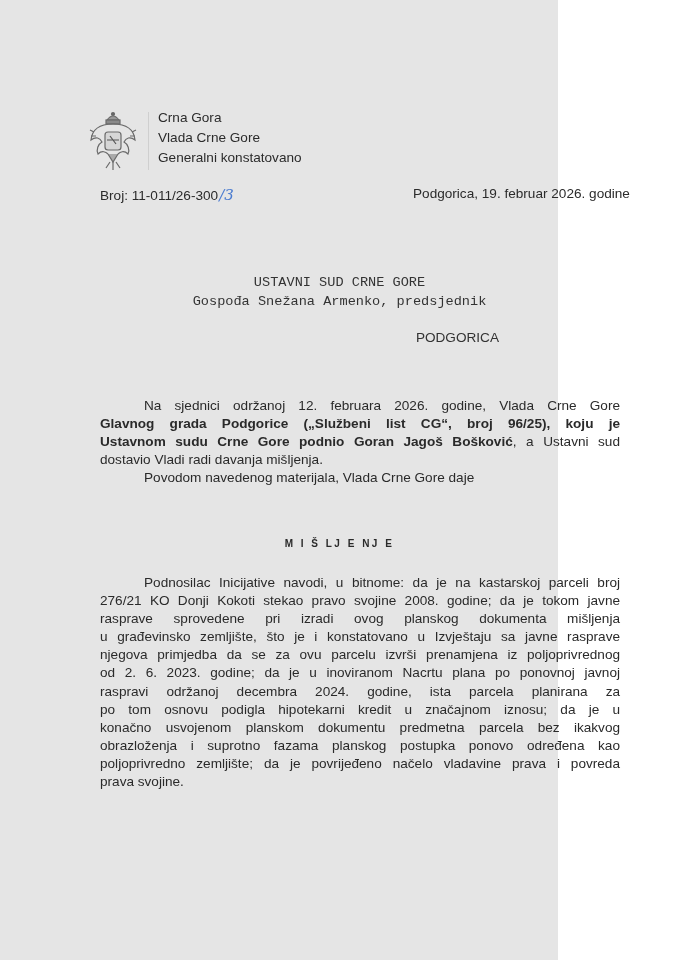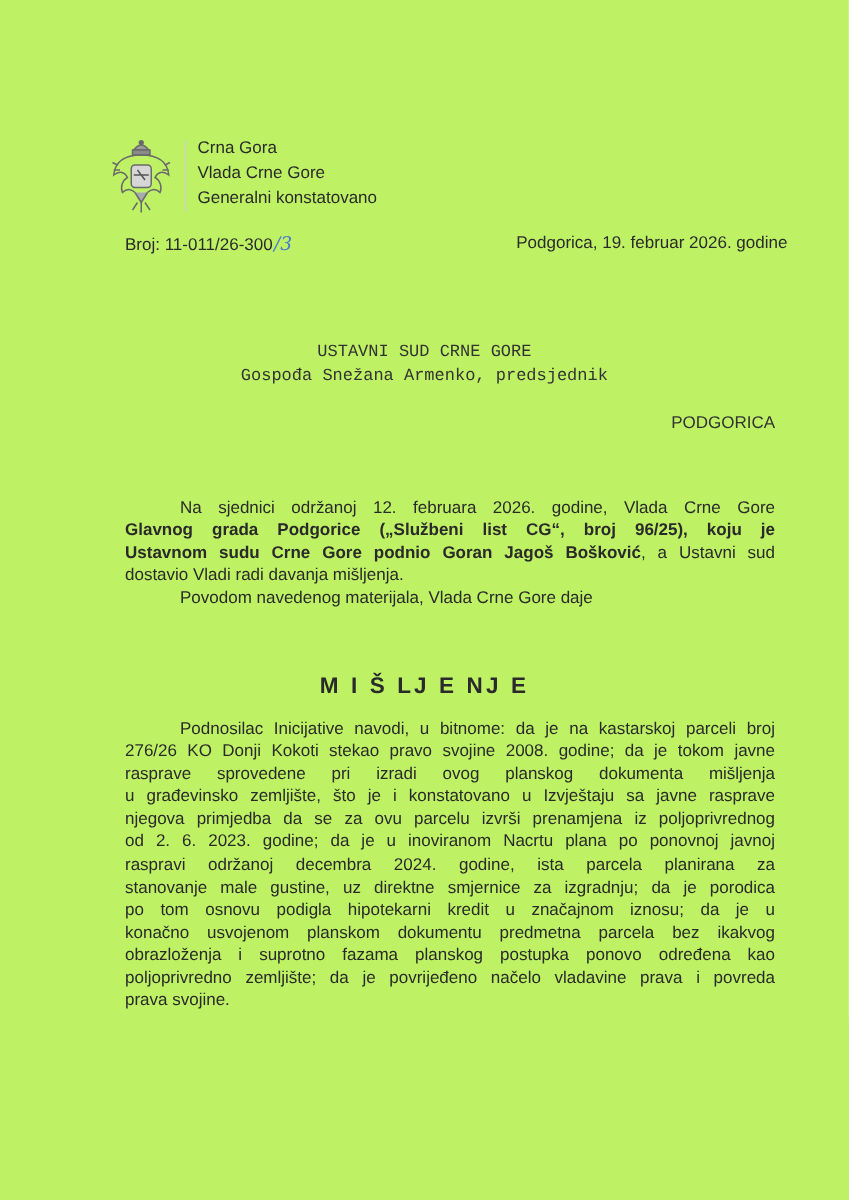--- a/index.html
+++ b/index.html
@@ -1,35 +1,35 @@
 <!DOCTYPE html>
 <html><head>
 <meta charset="utf-8">
 <style>
   html, body { margin: 0; padding: 0; }
   body {
     width: 679px; height: 960px; background: #ffffff; position: relative; overflow: hidden;
     font-family: "Liberation Sans", sans-serif; color: #2a2a2a;
   }
-  .page { position: absolute; left: 0; top: 0; width: 679px; height: 960px; background: #bef264; }
+  .page { position: absolute; left: 0; top: 0; width: 558px; height: 960px; background: #e5e5e5; }
   .crest { position: absolute; left: 88px; top: 110px; width: 50px; height: 62px; }
   .vline { position: absolute; left: 148px; top: 112px; width: 1px; height: 58px; background: #cfcfcf; }
   .org { position: absolute; left: 158px; top: 108px; font-size: 13.6px; line-height: 20px; color: #2b2b2b; }
   .org div { white-space: nowrap; }
   .ref { position: absolute; left: 100px; top: 186px; font-size: 13.6px; color: #2b2b2b; white-space: nowrap; }
   .ref .hand { color: #4a7bd0; font-family: "DejaVu Serif", serif; font-style: italic; font-size: 15px; margin-left: 1px; }
   .date { position: absolute; left: 383px; top: 186px; font-size: 13.6px; color: #2b2b2b; white-space: nowrap; margin-left: 30px; }
   .addr { position: absolute; left: 0; width: 679px; text-align: center; font-size: 13.6px; color: #333; font-family: Liberation Mono, monospace; }
   .city { position: absolute; right: 59px; top: 330px; font-size: 13.6px; color: #333; }
   .para { position: absolute; left: 100px; width: 520px; font-size: 13.6px; line-height: 18.1px; color: #2a2a2a; }
   .line { display: block; text-align: justify; text-align-last: justify; white-space: nowrap; height: 18.1px; }
   .line.last { text-align-last: left; }
   .line.indent { padding-left: 44px; }
   .line span.b { font-weight: bold; }
-  .title { position: absolute; left: 0; width: 679px; top: 538px; text-align: center; font-weight: bold; font-size: 18px; letter-spacing: 2.5px; color: #2a2a2a; }
+  .title { position: absolute; left: 0; width: 679px; top: 538px; text-align: center; font-weight: bold; font-size: 10px; letter-spacing: 2.5px; color: #2a2a2a; }
 </style>
 </head>
 <body>
 
 <div class="page">
 
   <svg class="crest" viewBox="0 0 50 62">
     <g fill="none" stroke="#6a6a6a" stroke-width="1.2">
       <path d="M19 10 Q25 2 31 10 Z" fill="#9a9a9a"></path>
       <rect x="18" y="10" width="14" height="4" fill="#8a8a8a"></rect>
@@ -64,26 +64,25 @@
     <div class="line"><span class="b">Glavnog grada Podgorice („Službeni list CG“, broj 96/25), koju je</span></div>
     <div class="line"><span class="b">Ustavnom sudu Crne Gore podnio Goran Jagoš Bošković</span><span>, a Ustavni sud</span></div>
     <div class="line last"><span>dostavio Vladi radi davanja mišljenja.</span></div>
     <div class="line last indent"><span>Povodom navedenog materijala, Vlada Crne Gore daje</span></div>
   </div>
 
   <div class="title">M I Š LJ E NJ E</div>
 
   <div class="para" style="top:574px;">
     <div class="line indent">Podnosilac Inicijative navodi, u bitnome: da je na kastarskoj parceli broj</div>
-    <div class="line">276/26 KO Donji Kokoti stekao pravo svojine 2008. godine; da je tokom javne</div>
+    <div class="line">276/21 KO Donji Kokoti stekao pravo svojine 2008. godine; da je tokom javne</div>
     <div class="line">rasprave sprovedene pri izradi ovog planskog dokumenta mišljenja</div>
     <div class="line">u građevinsko zemljište, što je i konstatovano u Izvještaju sa javne rasprave</div>
     <div class="line">njegova primjedba da se za ovu parcelu izvrši prenamjena iz poljoprivrednog</div>
     <div class="line">od 2. 6. 2023. godine; da je u inoviranom Nacrtu plana po ponovnoj javnoj</div>
     <div class="line">raspravi održanoj decembra 2024. godine, ista parcela planirana za</div>
-    <div class="line">stanovanje male gustine, uz direktne smjernice za izgradnju; da je porodica</div>
     <div class="line">po tom osnovu podigla hipotekarni kredit u značajnom iznosu; da je u</div>
     <div class="line">konačno usvojenom planskom dokumentu predmetna parcela bez ikakvog</div>
     <div class="line">obrazloženja i suprotno fazama planskog postupka ponovo određena kao</div>
     <div class="line">poljoprivredno zemljište; da je povrijeđeno načelo vladavine prava i povreda</div>
     <div class="line last">prava svojine.</div>
   </div>
 </div>
 
 </body></html>

